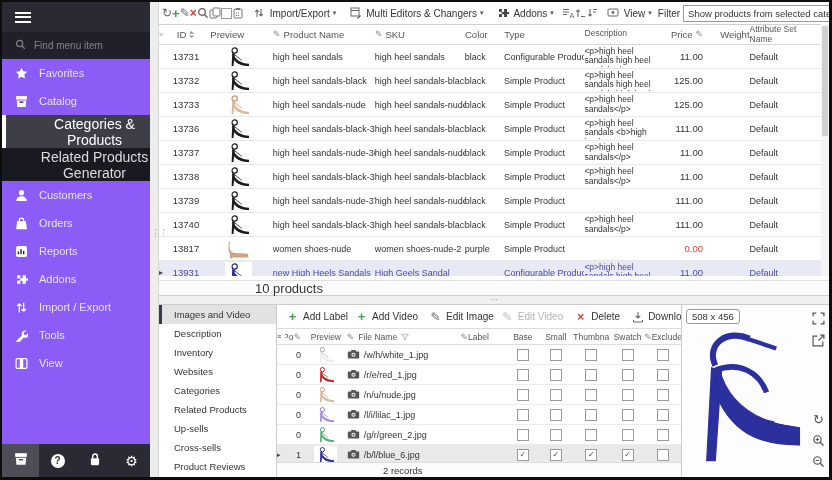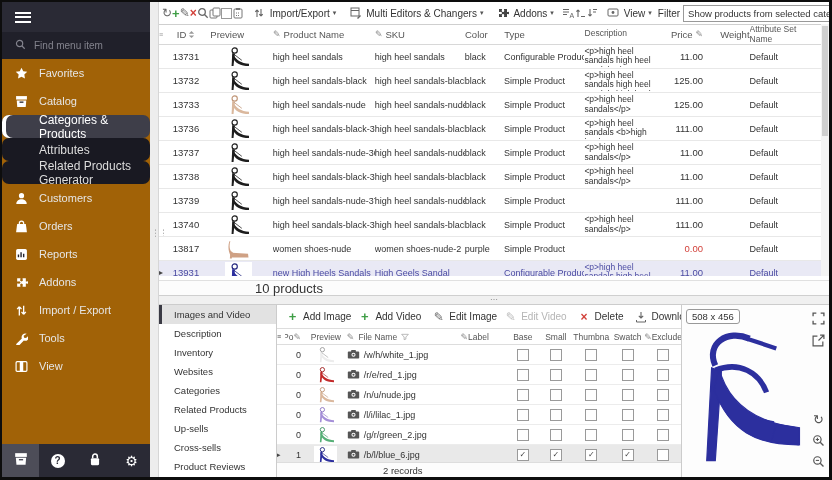--- a/index.html
+++ b/index.html
@@ -1,27 +1,27 @@
 <!DOCTYPE html>
 <html><head>
 <meta charset="utf-8">
 <style>
   html,body{margin:0;padding:0;background:#888;}
   .frame{width:832px;height:480px;box-sizing:border-box;background:#0d0d0d;padding:2px 3px 3px 2px;font-family:"Liberation Sans",sans-serif;position:relative;}
   .win{position:relative;width:100%;height:100%;background:#fff;overflow:hidden;}
 
   
-  .sidebar{position:absolute;left:0;top:0;width:148px;height:100%;background:#a16207;color:#e6e6e6;}
+  .sidebar{position:absolute;left:0;top:0;width:148px;height:100%;background:#8b5cf6;color:#e6e6e6;text-align:center;}
   .burger{height:30px;background:#2a2a35;display:flex;align-items:center;padding-left:13px;}
   .burger .bars div{width:16px;height:2px;background:#fff;margin:2.5px 0;}
   .sb-search{height:27px;display:flex;align-items:center;gap:8px;padding:0 13px;color:#83838d;font-size:10px;background:#20202a;}
   .navitem{height:28px;display:flex;align-items:center;gap:11px;padding-left:13px;font-size:11px;cursor:default;}
   .nicon{width:13px;height:13px;display:flex;align-items:center;justify-content:center;color:#fff;}
   .nicon svg{width:13px;height:13px;fill:#fff;}
-  .subitem{height:23px;display:flex;align-items:center;padding-left:37px;font-size:12px;background:#191922;color:#dcdcdc;border-radius:7px;}
+  .subitem{height:33px;display:flex;align-items:center;padding-left:37px;font-size:14px;background:#191922;color:#dcdcdc;}
   .subitem.sel{background:#3e3e49;color:#fff;box-shadow:inset 4px 0 0 #fff;}
   .sb-bottom{position:absolute;bottom:0;left:0;width:100%;height:33px;background:#2a2a35;display:flex;align-items:stretch;}
   .sb-bottom .cell{display:flex;align-items:center;justify-content:center;flex:1;}
   .sb-bottom .cell.active{flex:0 0 37px;background:#4d4d58;}
   .sb-bottom svg{width:14px;height:14px;fill:#fff;}
   .qm{width:14px;height:14px;border-radius:50%;background:#fff;color:#2a2a35;font-size:10px;font-weight:bold;display:flex;align-items:center;justify-content:center;}
   .gear{color:#fff;font-size:14px;line-height:1;}
 
   
   .vsplit{position:absolute;left:148px;top:0;width:9px;height:100%;background:#ededed;border-right:1px solid #d6d6d6;box-sizing:border-box;color:#999;}
@@ -136,21 +136,20 @@
             <span class="nicon">
               <svg viewBox="0 0 12 12">
                 <path d="M1 1h10v3.2H1z"></path>
                 <path d="M1.6 5h8.8l-.5 6H2.1z"></path>
                 <rect x="4.2" y="6" width="3.6" height="1.2" fill="#23232d"></rect>
               </svg>
             </span>
             <span>Catalog</span>
           </div>
           <div class="subitem sel">Categories &amp; Products</div>
-          <div class="subitem">Attributes</div>
           <div class="subitem">Related Products Generator</div>
           <div class="navitem">
             <span class="nicon">
               <svg viewBox="0 0 12 12">
                 <circle cx="6" cy="3.4" r="2.4"></circle>
                 <path d="M1.2 11c0-2.7 2.1-4.3 4.8-4.3s4.8 1.6 4.8 4.3z"></path>
               </svg>
             </span>
             <span>Customers</span>
           </div>
@@ -615,21 +614,21 @@
             <div class="tab">Related Products</div>
             <div class="tab">Up-sells</div>
             <div class="tab">Cross-sells</div>
             <div class="tab">Product Reviews</div>
           </div>
 
       <div class="imgarea">
         <div class="imgtb">
           <span class="tbtn">
                 <span class="ticon green">+</span>
-                <span>Add Image</span>
+                <span>Add Label</span>
               </span>
           <span class="tbtn">
                 <span class="ticon green">+</span>
                 <span>Add Video</span>
               </span>
           <span class="sep"></span>
           <span class="tbtn">
                 <span class="ticon">✎</span>
                 <span>Edit Image</span>
               </span>

